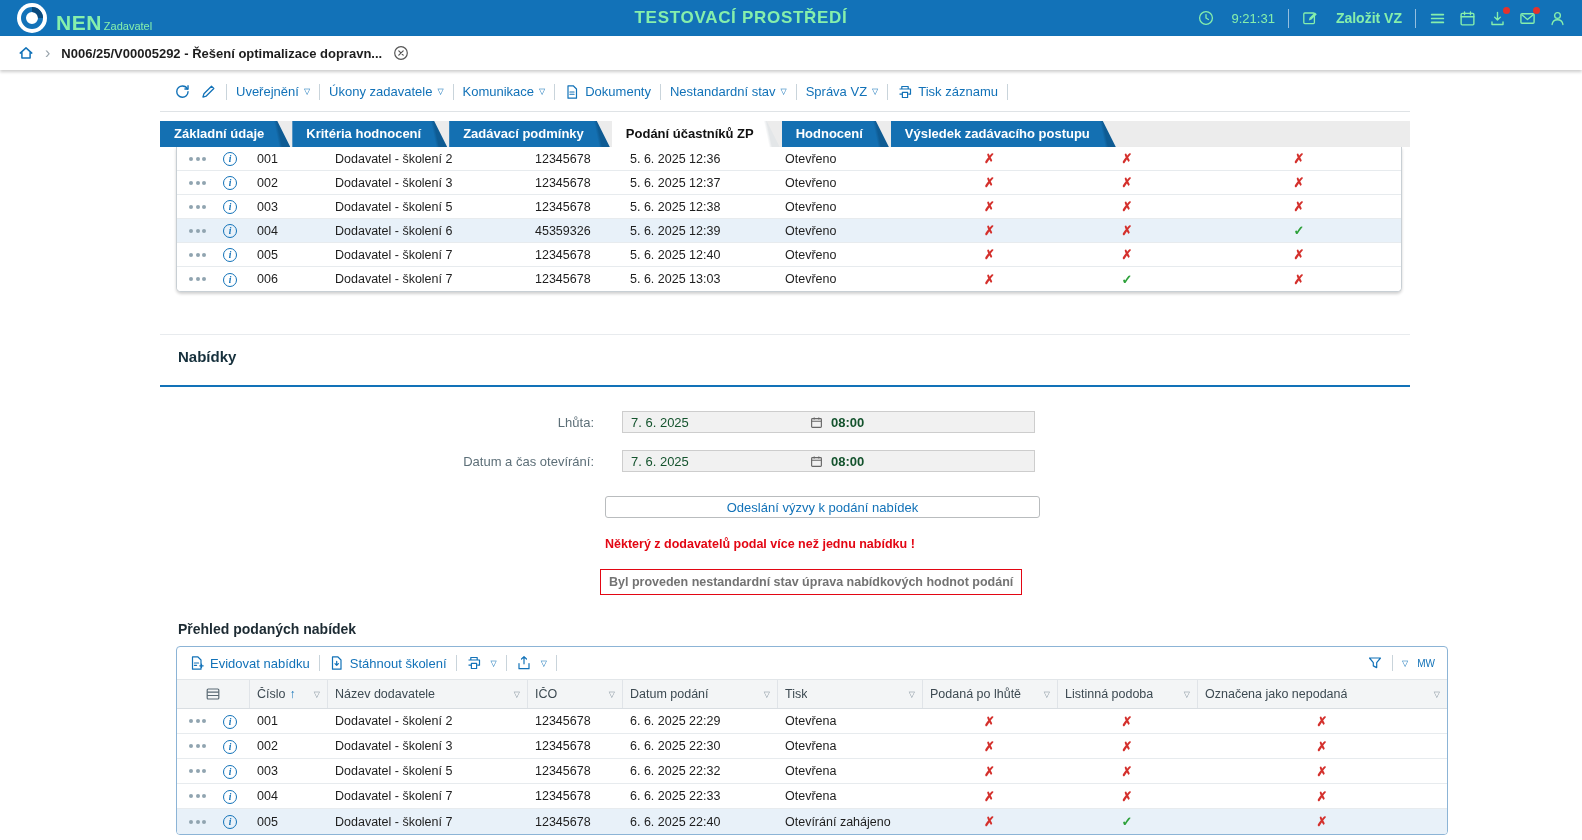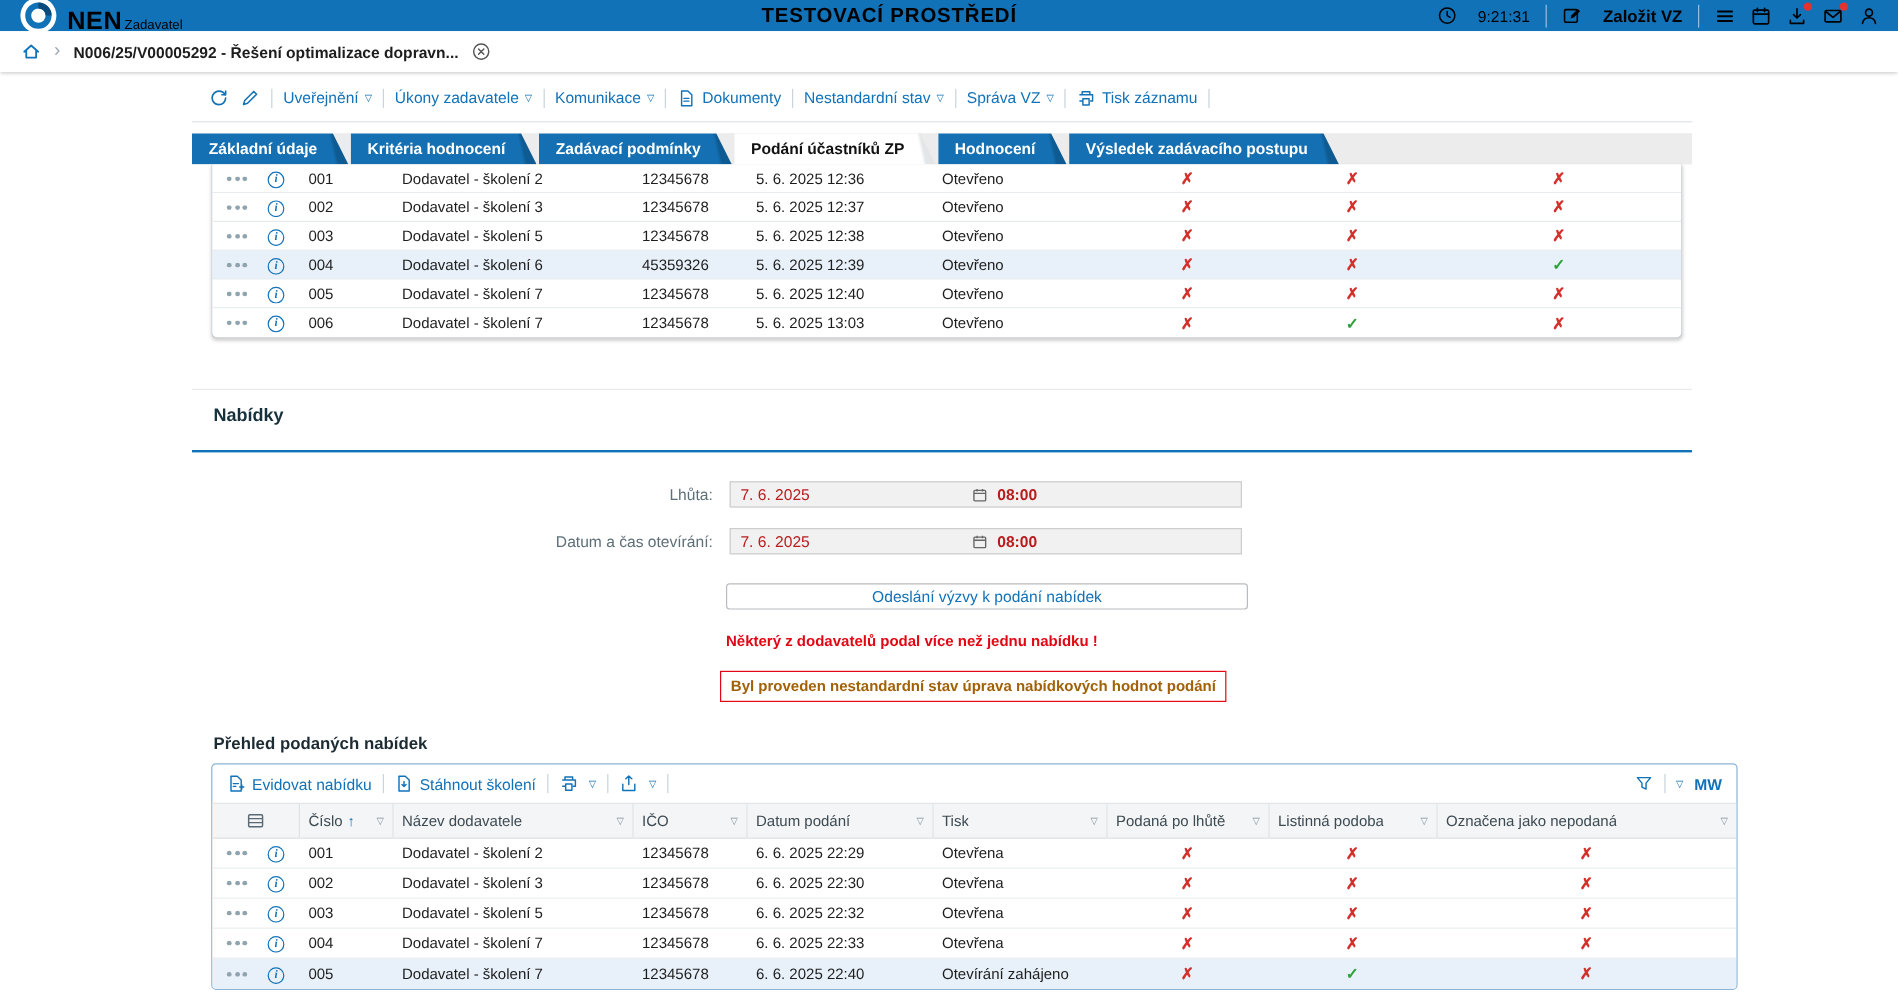--- a/index.html
+++ b/index.html
@@ -1,20 +1,20 @@
 <!DOCTYPE html>
 <html><head>
 <meta charset="utf-8">
 <style>
   * { box-sizing: border-box; margin: 0; padding: 0; }
   html,body { width:1582px; height:840px; font-family:"Liberation Sans",sans-serif; background:#fff; overflow:hidden; }
   :root { --cols: 38px 34px 78px 200px 95px 155px 145px 135px 140px 1fr; --blue:#1272b8; }
 
   
-  .topbar { height:26px; background:var(--blue); display:flex; align-items:center; padding:0 16px; color:#000000; }
+  .topbar { height:36px; background:var(--blue); display:flex; align-items:center; padding:0 16px; color:#86efac; }
   .tb-left { display:flex; align-items:flex-end; gap:8px; width:330px; }
   .logo-svg { width:32px; height:32px; display:block; }
   .brand-main { font-size:21px; font-weight:bold; letter-spacing:.5px; line-height:1; }
   .brand-sub { font-size:11px; margin-left:2px; }
   .tb-title { flex:1; text-align:center; font-weight:bold; font-size:17px; letter-spacing:.7px; }
   .tb-right { display:flex; align-items:center; gap:13px; justify-content:flex-end; width:430px; font-size:13px; }
   .tb-sep { width:1px; height:19px; background:rgba(255,255,255,.55); }
   .tb-item { display:flex; align-items:center; gap:18px; cursor:pointer; }
   .tb-btn b { font-size:14px; }
   .tb-icon { position:relative; display:flex; cursor:pointer; }
@@ -65,37 +65,37 @@
   
   .section-sep { border-top:1px solid #e8ebee; margin-top:42px; }
   .sec-title { font-size:15px; font-weight:bold; color:#16303c; padding:13px 0 20px 18px; }
   .sec-rule { border-bottom:2px solid var(--blue); }
 
   
   .form { margin-top:24px; }
   .form-row { display:grid; grid-template-columns:440px 435px; align-items:center; margin-bottom:17px; }
   .f-label { text-align:right; padding-right:6px; font-size:13px; color:#5d6f78; }
   .field { display:flex; align-items:center; height:22px; background:#f1f1f1; border:1px solid #cdcdcd; padding:0 8px;
-           font-size:13px; color:#b91c1c; margin-left:8px; cursor:text; }
+           font-size:13px; color:#14532d; margin-left:22px; cursor:text; }
   .f-date { flex:1; }
   .f-cal { color:#666; display:flex; margin-right:8px; cursor:pointer; }
   .f-time { width:195px; font-weight:bold; }
   .form-action { margin-left:445px; margin-bottom:19px; margin-top:24px; }
   .send-btn { width:435px; height:22px; background:#fff; border:1px solid #b9bcbe; border-radius:3px; color:var(--blue);
               font-size:13px; font-family:"Liberation Sans",sans-serif; cursor:pointer; }
   .warn-text { margin-left:445px; color:#e30613; font-weight:bold; font-size:12.5px; margin-bottom:18px; }
-  .warn-box { display:inline-block; margin-left:440px; border:1px solid #e30613; color:#a16207; font-weight:bold;
+  .warn-box { display:inline-block; margin-left:440px; border:1px solid #e30613; color:#737373; font-weight:bold;
               font-size:12.5px; padding:5px 8px; margin-bottom:22px; }
 
   
   .offers-title { font-size:14px; font-weight:bold; color:#1d2b33; margin:4px 0 9px 18px; }
   .offers-box { margin-left:16px; width:1272px; border:1px solid #8cb4d6; border-radius:4px; overflow:hidden; background:#fff; }
   .o-toolbar { display:flex; align-items:center; gap:9px; padding:8px 12px; }
   .o-right { margin-left:auto; display:flex; align-items:center; gap:9px; }
-  .mw { color:var(--blue); font-weight:bold; font-size:13px; cursor:pointer; }
+  .mw { color:var(--blue); font-weight:normal; font-size:10px; cursor:pointer; }
   .o-head { display:grid; grid-template-columns:var(--cols); height:30px; background:#f3f5f6; border-top:1px solid #e2e6e9;
             border-bottom:1px solid #d9dee2; align-items:stretch; font-size:12.5px; color:#3d4a52; }
   .h-cell { display:flex; align-items:center; padding:0 7px; border-left:1px solid #e0e4e8; gap:4px; cursor:pointer; overflow:hidden; }
   .h-icon { grid-column:1/3; border-left:none; justify-content:center; color:#5a6a74; }
   .h-label { white-space:nowrap; overflow:hidden; }
   .sort { display:none; color:var(--blue); font-weight:bold; font-style:normal; font-size:12px; }
   .sorted .sort { display:inline; }
   .hcaret { margin-left:auto; color:#8795a0; font-size:8px; font-style:normal; }
   .o-rows .t-row { height:25px; }
   .o-rows .t-row:last-child { border-bottom:none; }

